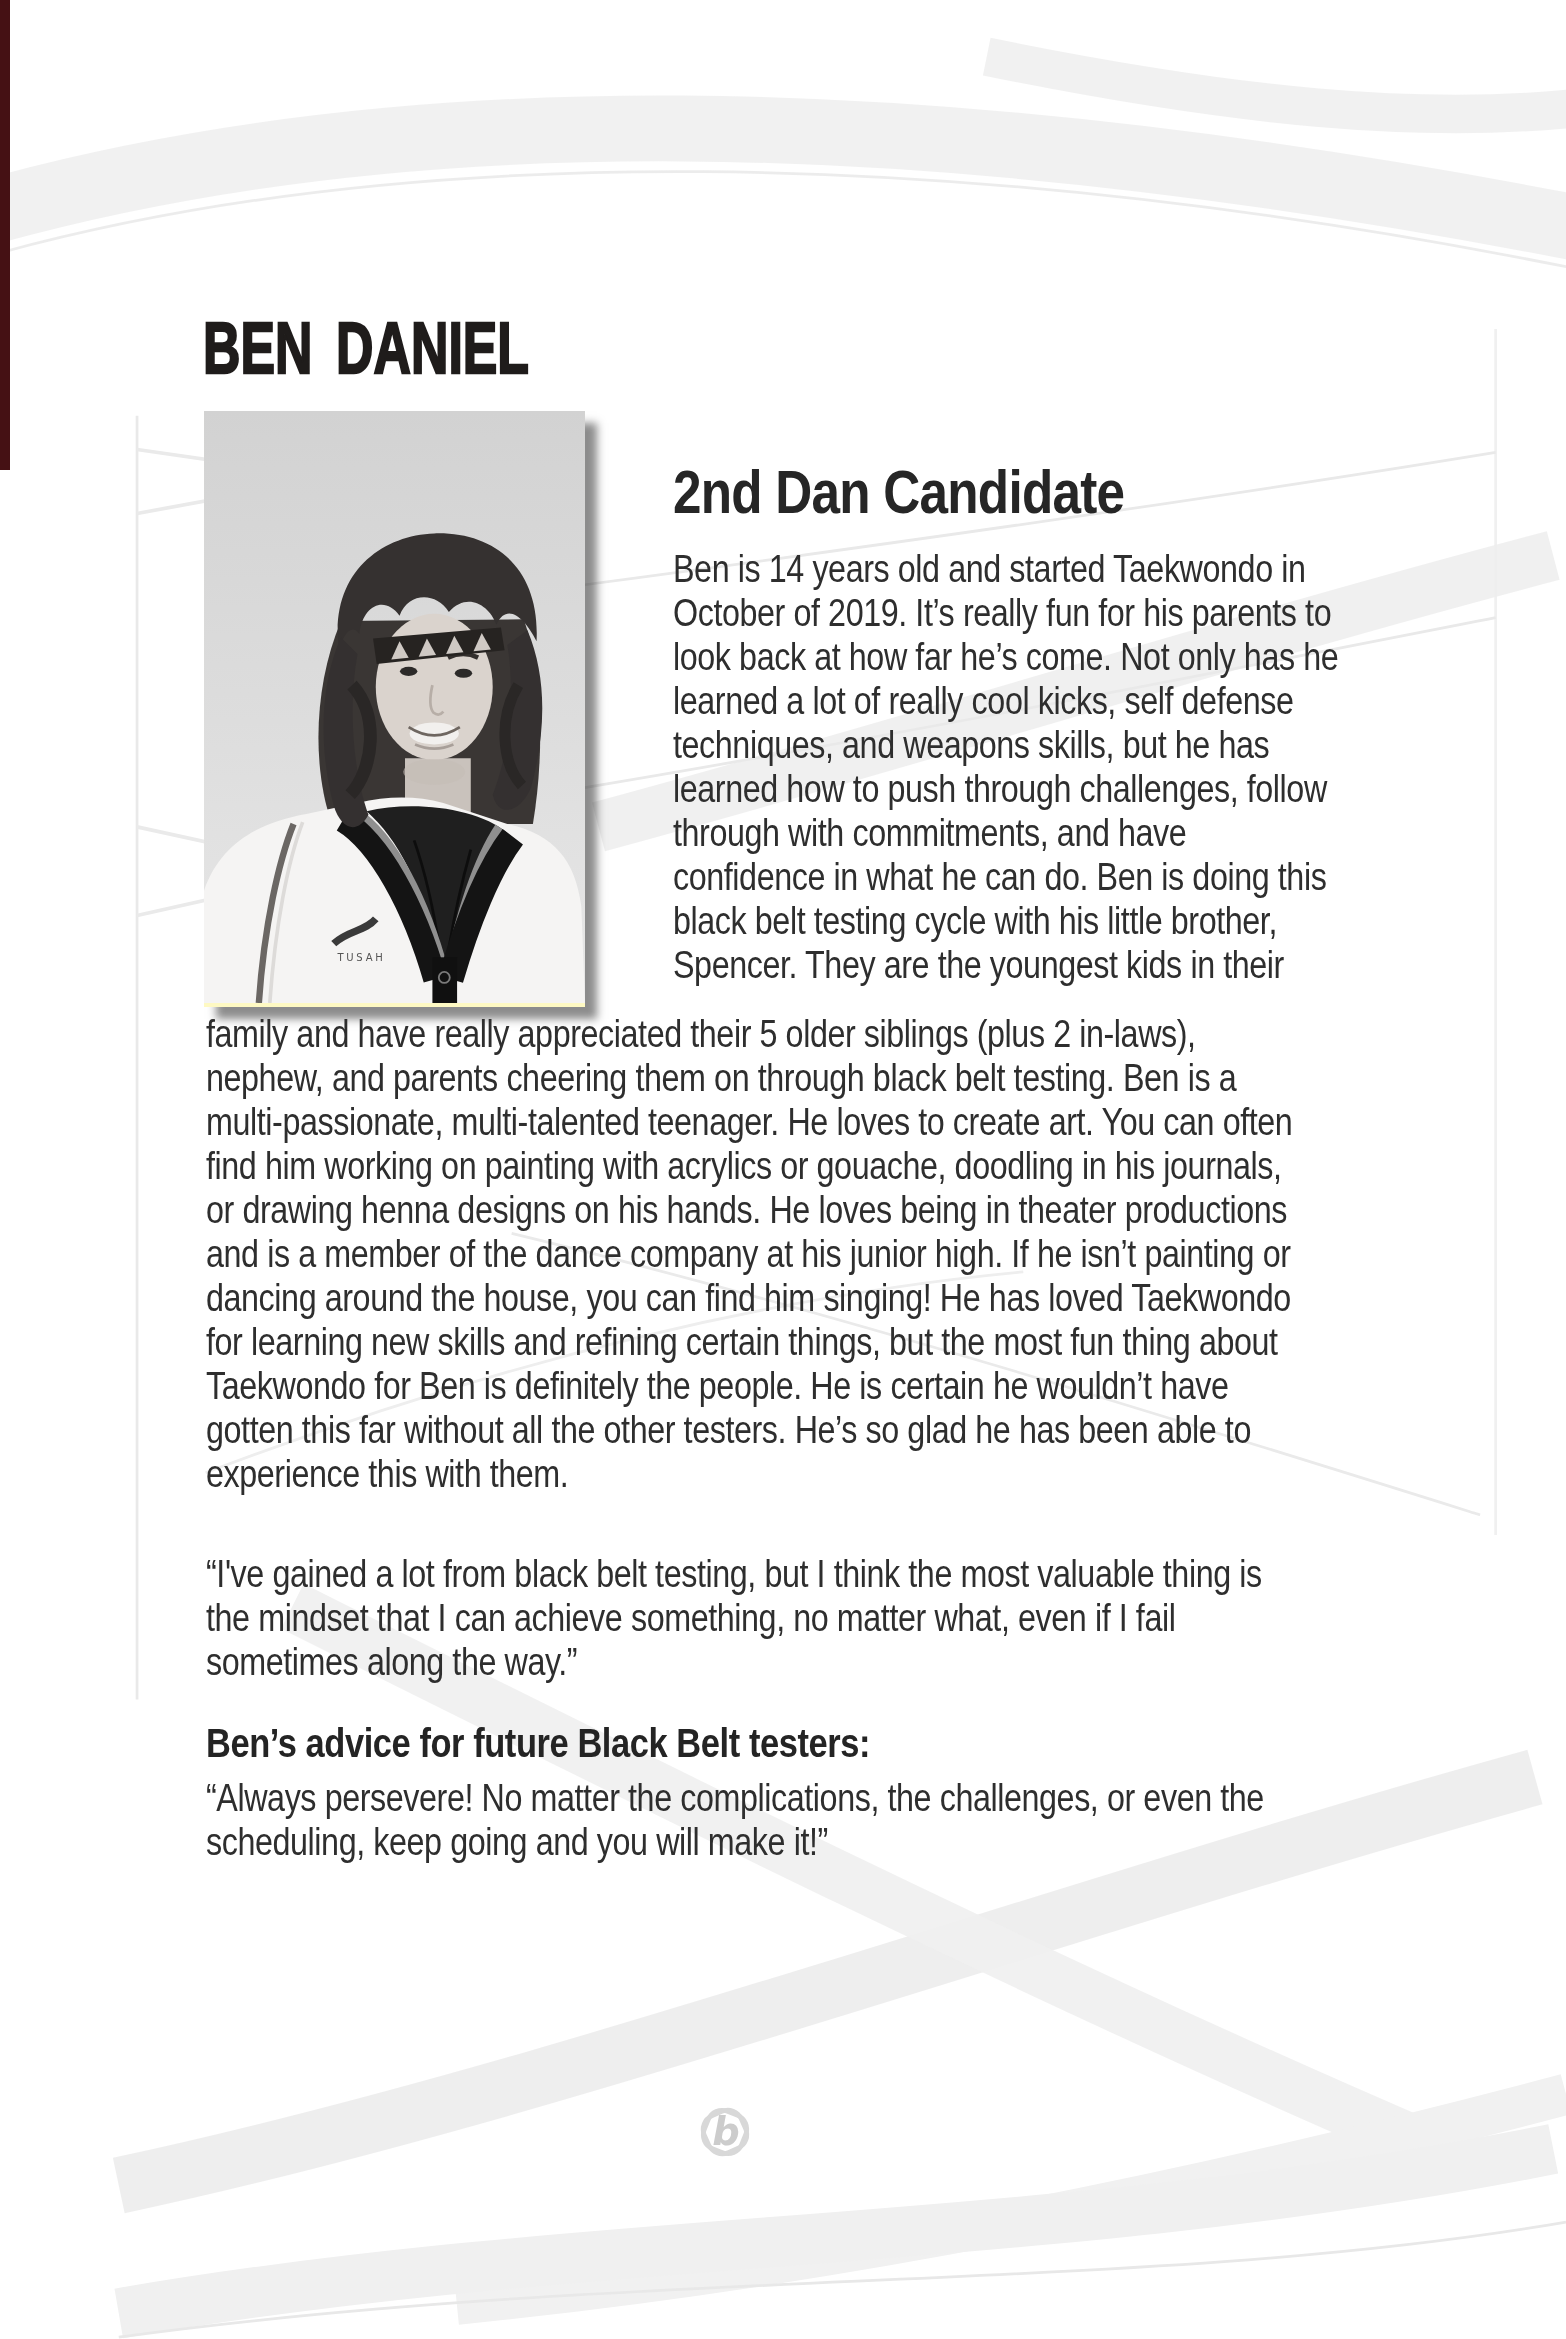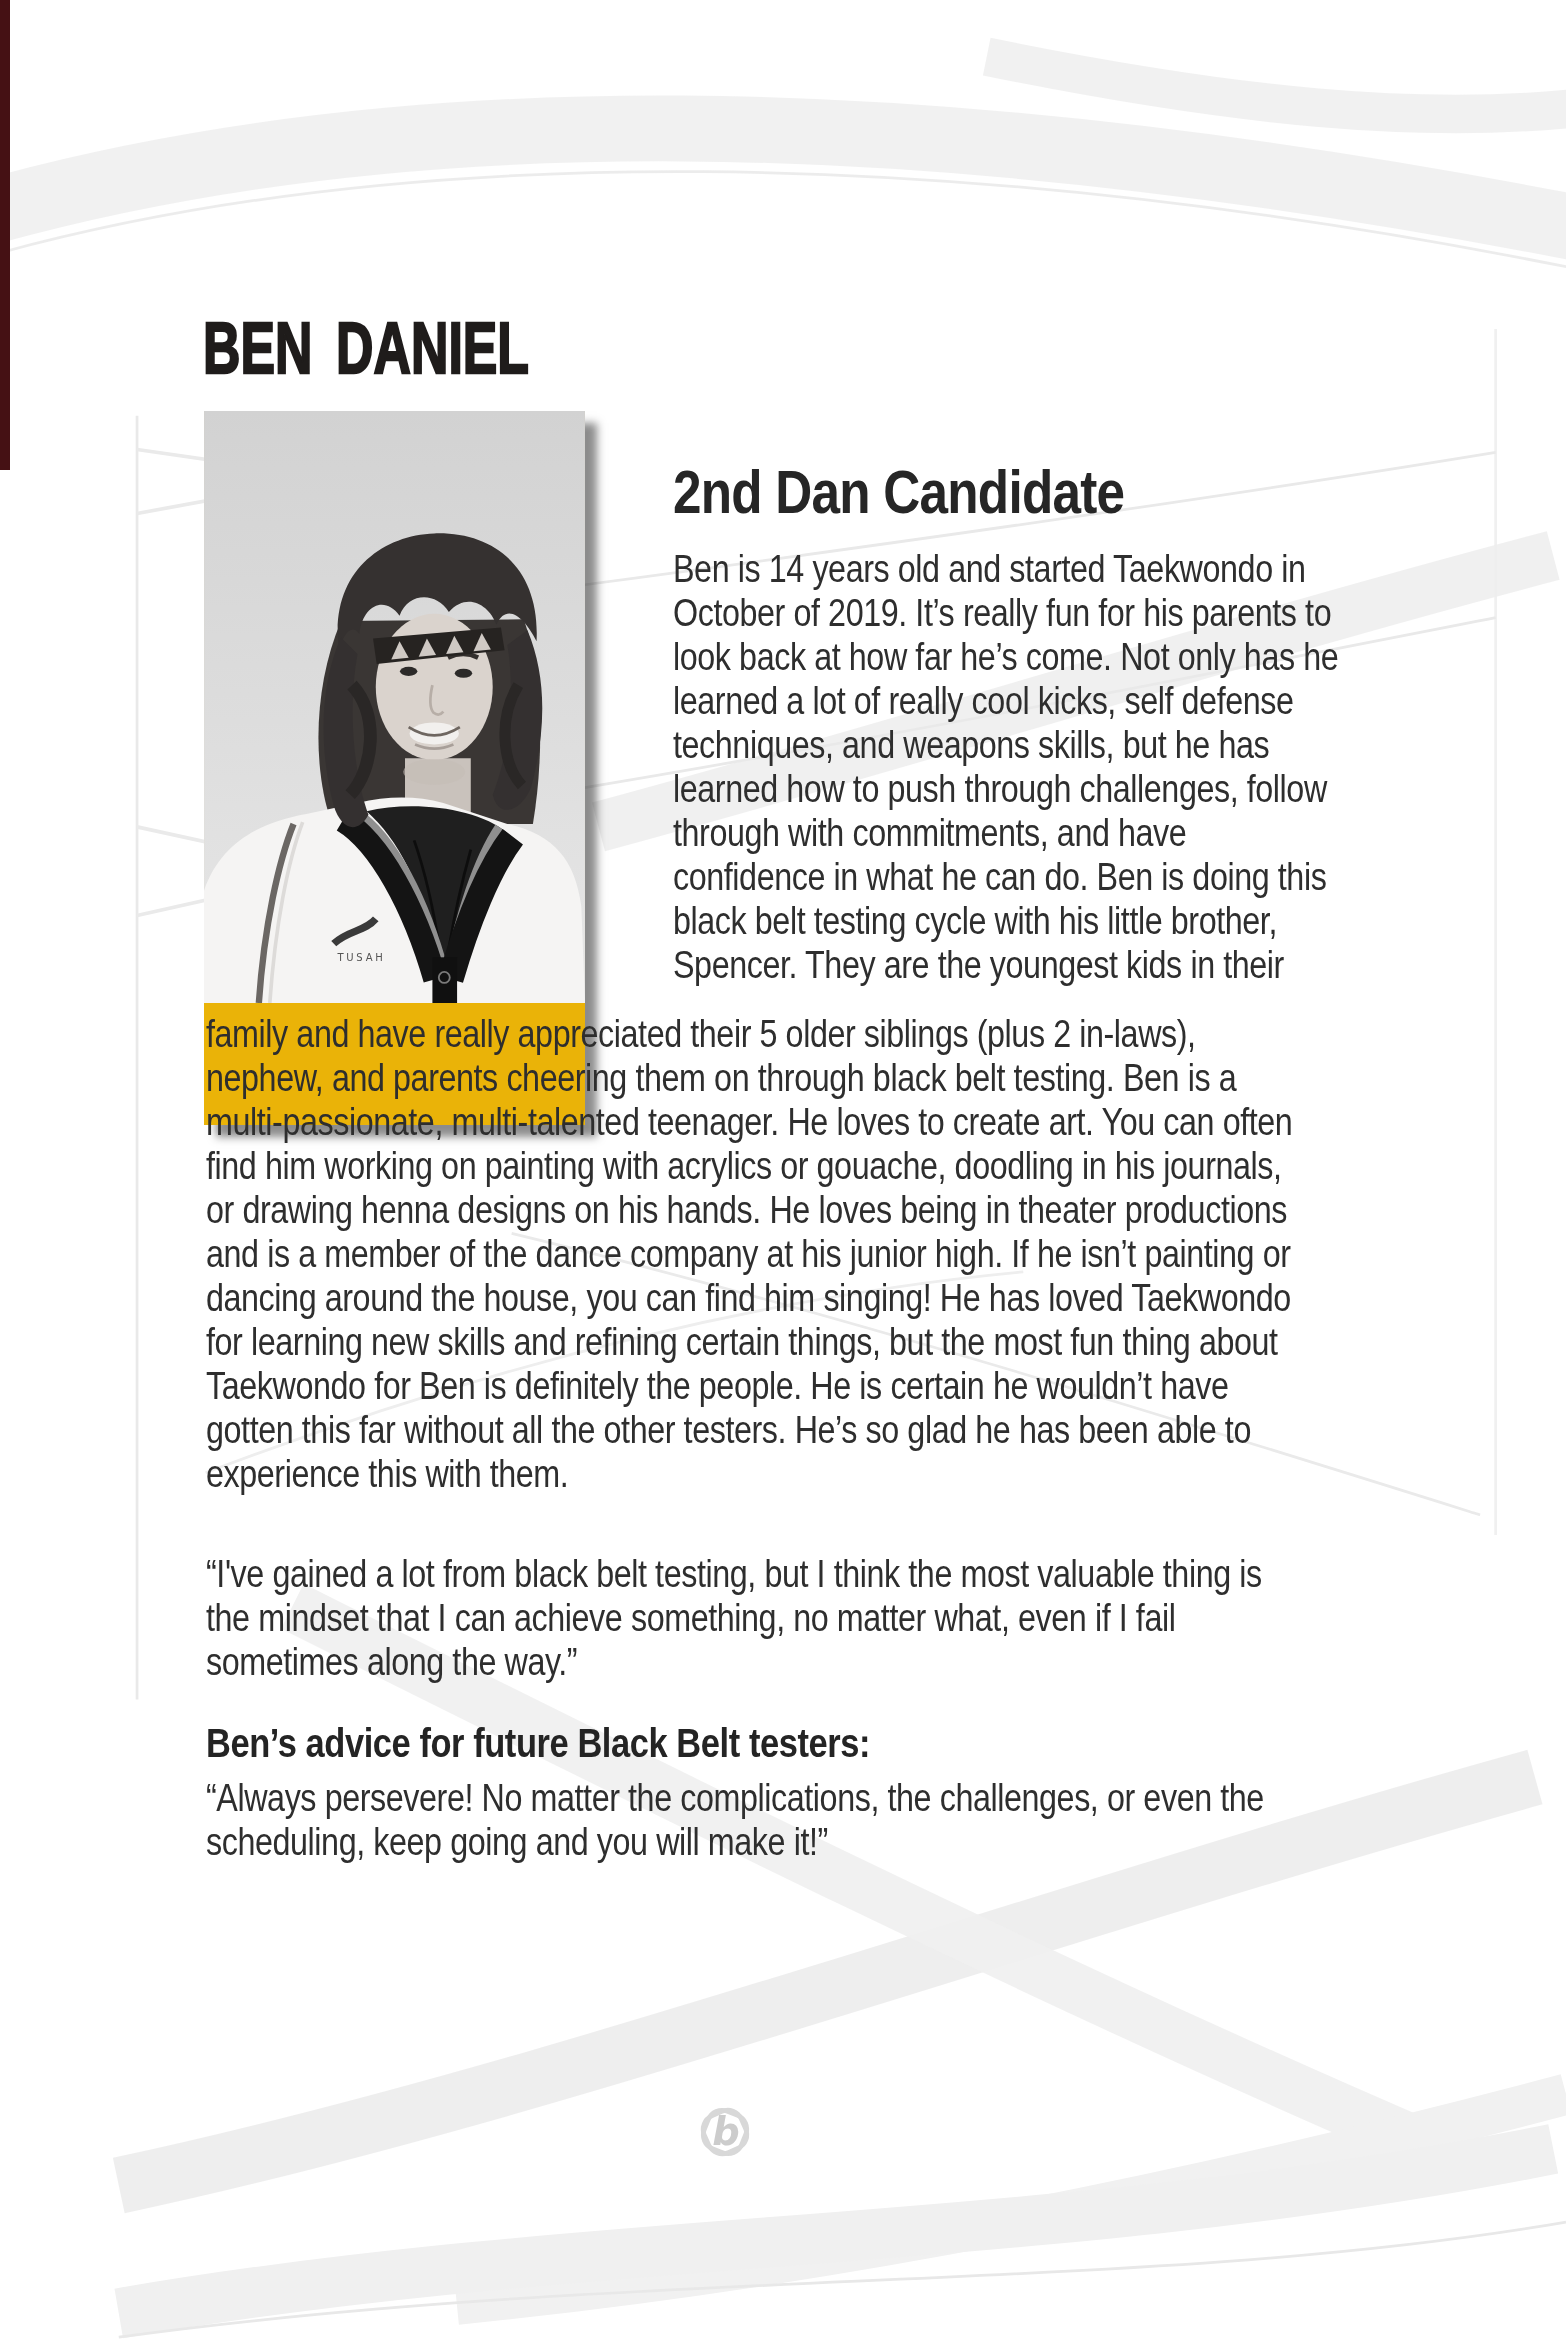--- a/index.html
+++ b/index.html
@@ -13,23 +13,23 @@
   .lines{white-space:pre-line;}
   .page-title{
     position:absolute;left:203px;top:312px;z-index:3;
     font-size:72px;font-weight:900;line-height:1;color:#1f1c1b;
     letter-spacing:0px;word-spacing:12.8px;
     transform:scaleX(0.72);
     -webkit-text-stroke:2.3px #1f1c1b;
     width:640px;
   }
   .photo{
-    position:absolute;left:204px;top:411px;width:381px;height:714px;z-index:3;
+    position:absolute;left:204px;top:411px;width:381px;height:596px;z-index:3;
     box-shadow:12px 12px 8.2px rgba(45,45,45,0.55);
-    background:#eab308;
+    background:#fef9c3;
   }
   .sec-heading{
     position:absolute;left:673px;top:460px;z-index:3;
     font-size:61px;font-weight:bold;line-height:1.05;color:#262626;
     transform:scaleX(0.84);letter-spacing:-0.9px;width:822px;
   }
   .para{
     position:absolute;z-index:3;font-size:38px;line-height:44px;color:#2e2e2e;
     transform:scaleX(0.85);letter-spacing:-0.5px;
   }

